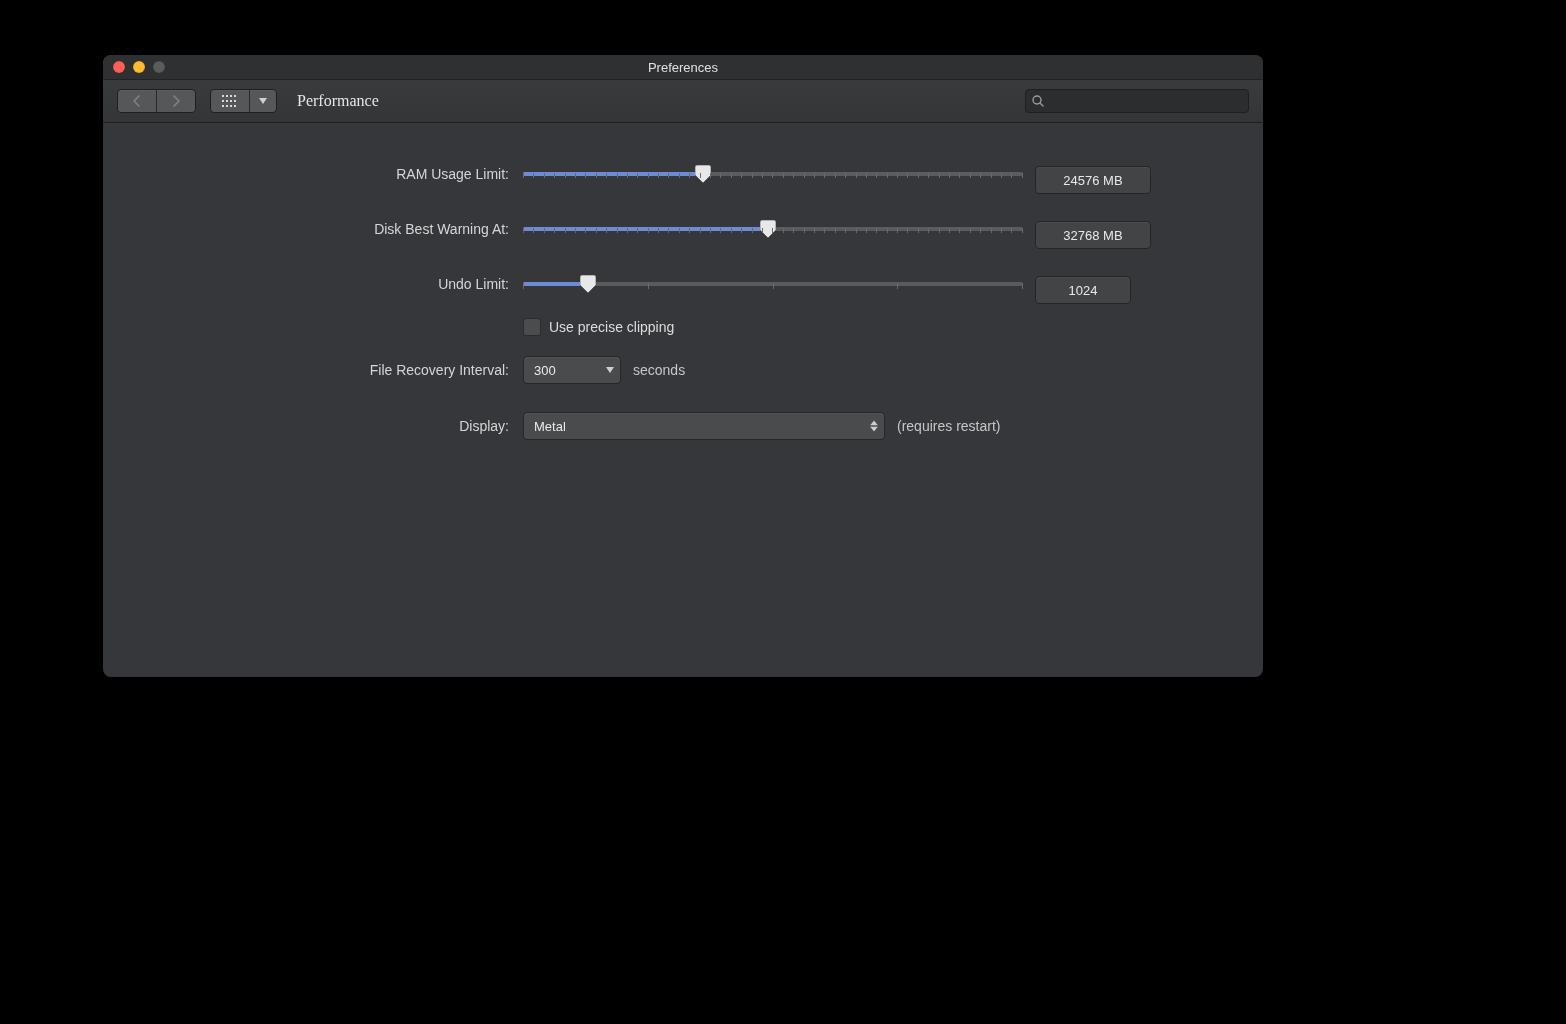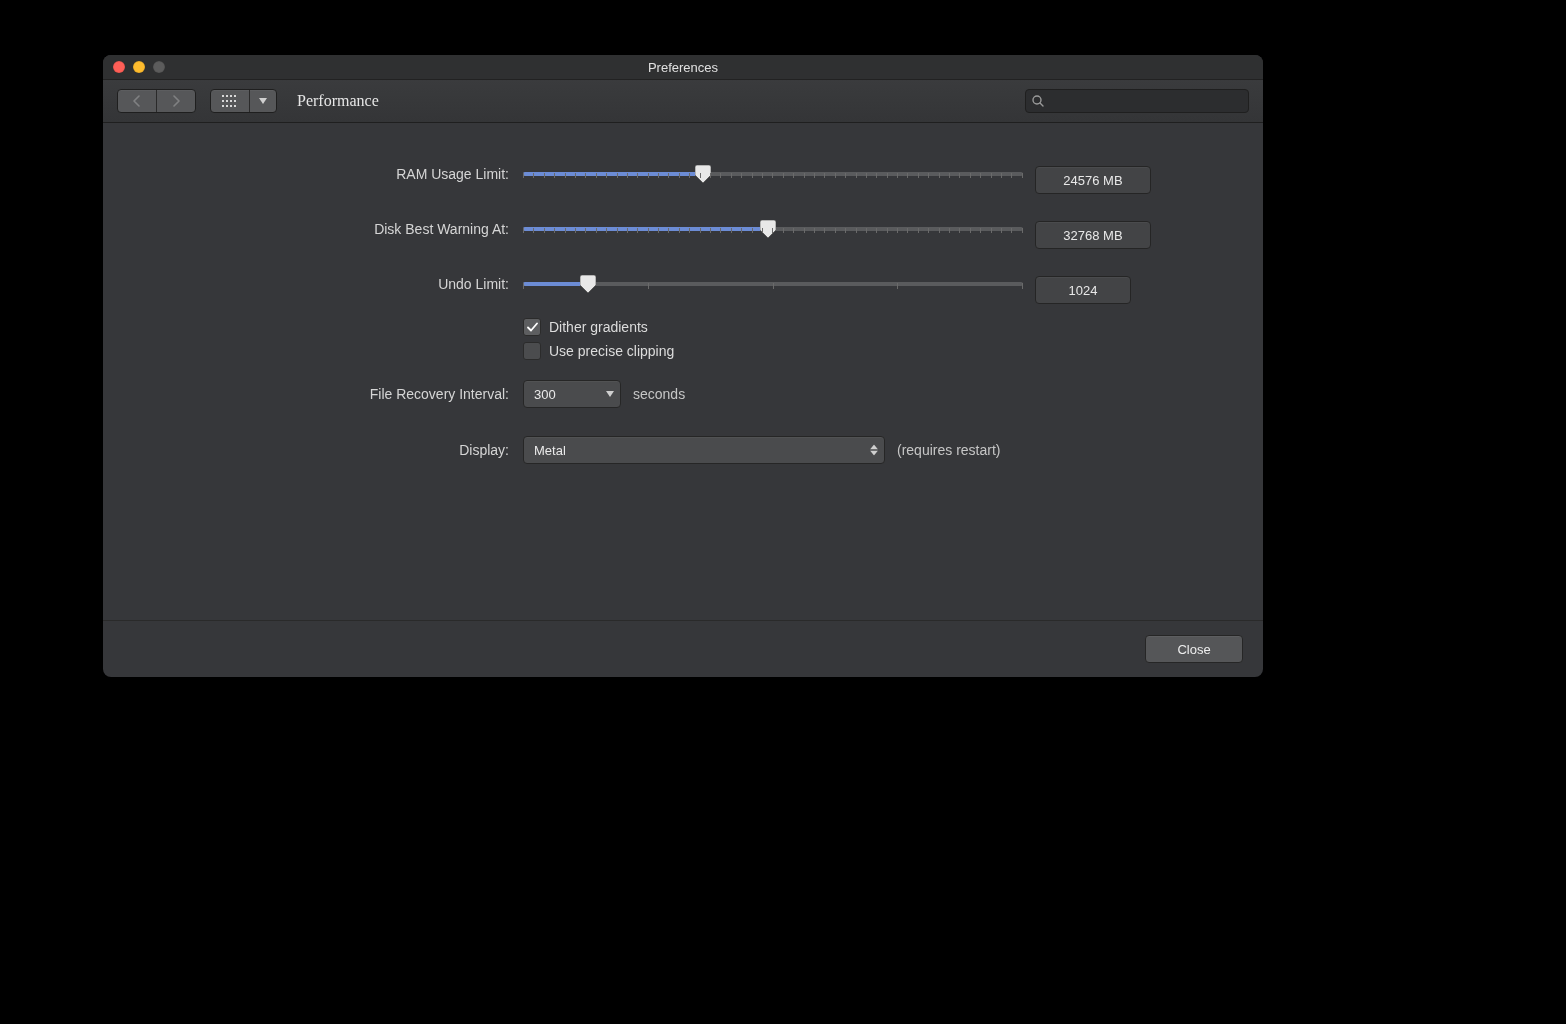--- a/index.html
+++ b/index.html
@@ -491,33 +491,20 @@
               <span></span>
               <span></span>
               <span></span>
             </div>
         </div>
         <div class="value-box" style="min-width:74px">1024</div>
       </div>
     </div>
 
 
-    <div class="row" style="margin-bottom:6px">
-      <div class="label-col"></div>
-      <div class="ctrl-col">
-        <label class="checkbox">
-          <span class="box checked">
-            <svg width="11" height="11" viewBox="0 0 11 11">
-                <path d="M1 5.5 L4 8.5 L10 1.5" stroke="#fff" stroke-width="1.8" fill="none" stroke-linecap="round" stroke-linejoin="round"></path>
-              </svg>
-          </span>
-          <span>Dither gradients</span>
-        </label>
-      </div>
-    </div>
 
     <div class="row">
       <div class="label-col"></div>
       <div class="ctrl-col">
         <label class="checkbox">
           <span class="box">
             
           </span>
           <span>Use precise clipping</span>
         </label>
@@ -554,19 +541,14 @@
           </span>
         </div>
         <span class="hint">(requires restart)</span>
       </div>
     </div>
 
 
 
   </div>
 
-  <div class="footer">
-    <div class="button">
-      <span>Close</span>
-    </div>
-  </div>
 
 </div>
 
 </body></html>

